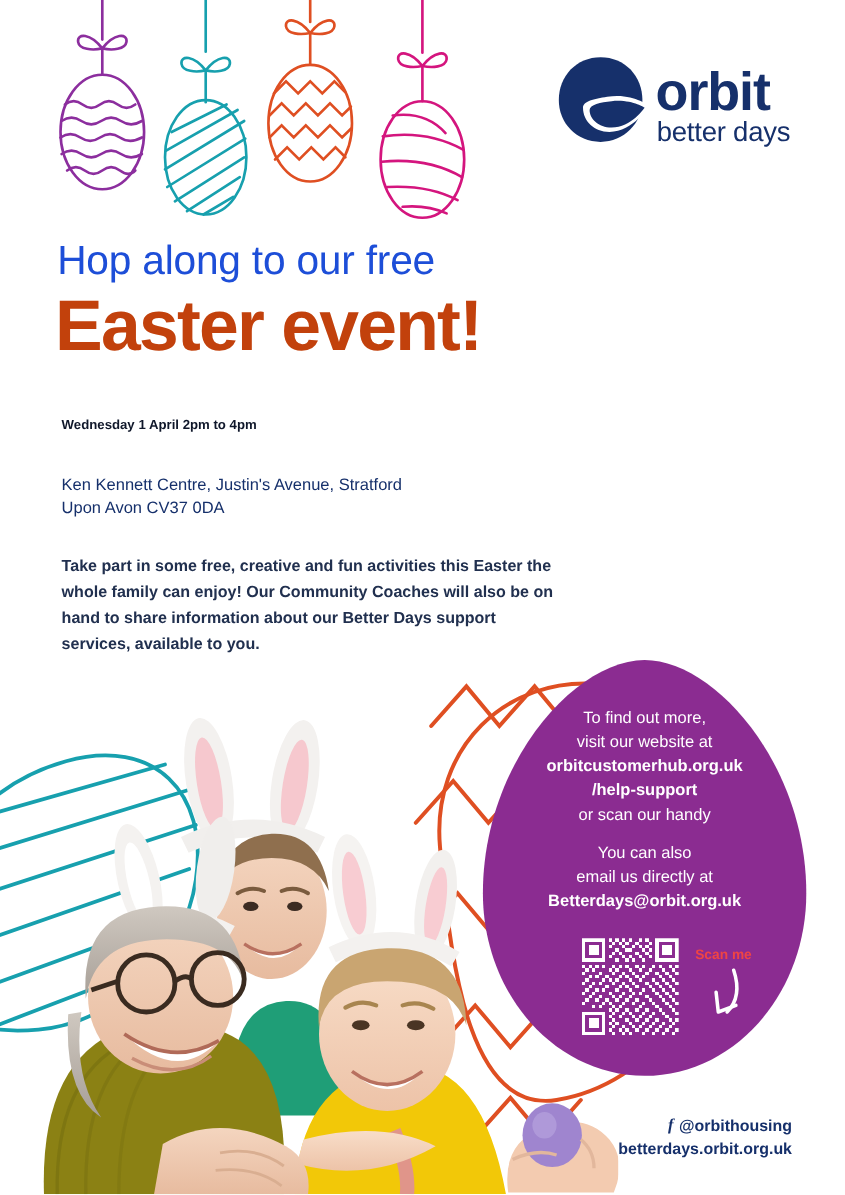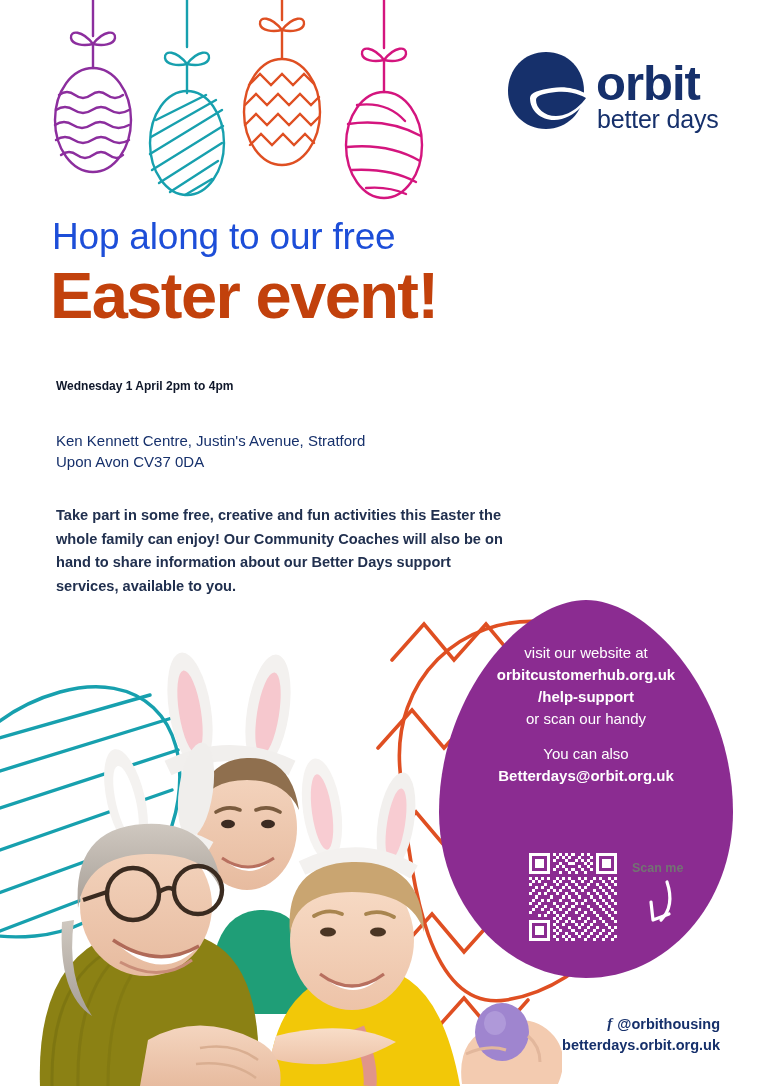--- a/index.html
+++ b/index.html
@@ -65,21 +65,21 @@
     text-align:center;color:#ffffff;
     font-size:15px;line-height:1.47;
   }
   .callout-text .b{font-weight:bold;}
   .callout-text .grp{margin-bottom:13px;}
 
   .qr-wrap{position:absolute;left:92px;top:255px;width:88px;height:88px;}
   .qr-wrap svg{display:block;}
   .scanme{
     position:absolute;left:195px;top:263px;
-    color:#737373;font-size:12.5px;font-weight:bold;white-space:nowrap;text-align:center;
+    color:#ef4444;font-size:12.5px;font-weight:bold;white-space:nowrap;text-align:center;
   }
   .scan-arrow{position:absolute;left:178px;top:278px;width:62px;height:58px;}
 
   
   .footer{
     position:absolute;right:48px;bottom:30px;text-align:right;
     color:#16306b;font-size:14.5px;font-weight:bold;line-height:1.45;
   }
   .footer .row{white-space:nowrap;display:flex;justify-content:flex-end;align-items:center;gap:5px;}
   .fb-icon{font-family:"Liberation Serif",serif;font-weight:bold;font-style:italic;font-size:15px;}
@@ -294,27 +294,29 @@
 
   <div class="callout">
     <div class="egg-bg">
       <svg width="298" height="382" viewBox="0 0 298 382">
         <path d="M149 2 C212 2 296 96 296 214 C296 306 230 380 149 380 C68 380 2 306 2 214 C2 96 86 2 149 2 Z" fill="#8b2c91"></path>
       </svg>
     </div>
 
     <div class="callout-text">
       <div class="grp">
+        <div>To find out more,</div>
         <div>visit our website at</div>
         <div class="b">orbitcustomerhub.org.uk</div>
         <div class="b">/help-support</div>
         <div>or scan our handy</div>
       </div>
       <div>
         <div>You can also</div>
+        <div>email us directly at</div>
         <div class="b">Betterdays@orbit.org.uk</div>
       </div>
     </div>
 
     <div class="qr-wrap">
       <svg width="88" height="88" viewBox="0 0 29 29" shape-rendering="crispEdges">
         <g fill="#ffffff">
 
           <path d="M0 0h7v7h-7z"></path>
             <path d="M22 0h7v7h-7z"></path>

